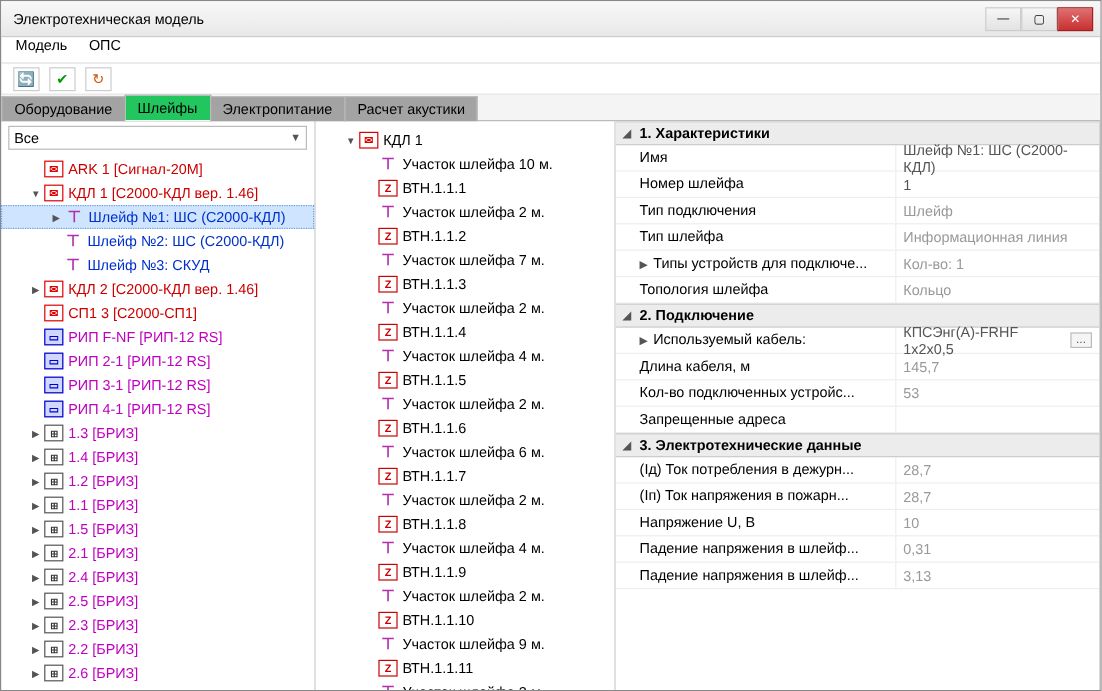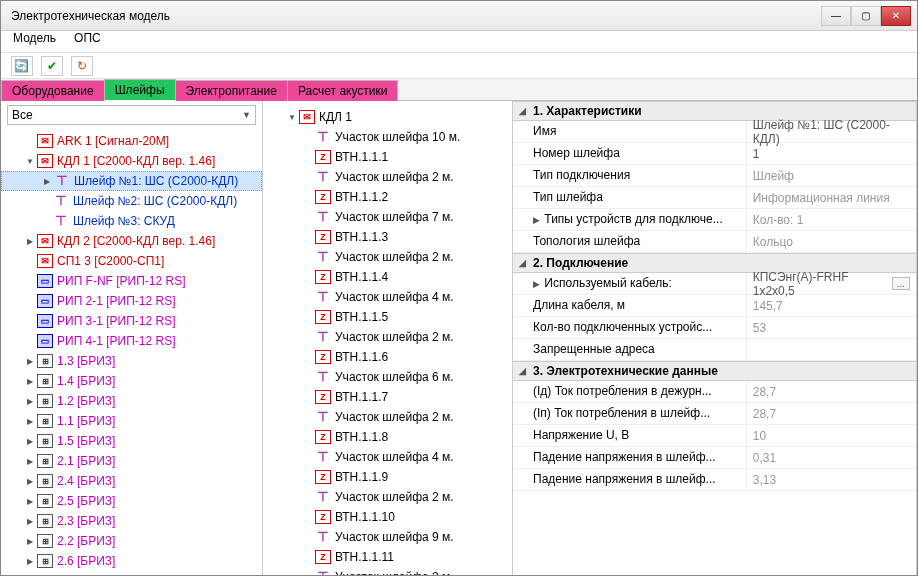--- a/index.html
+++ b/index.html
@@ -11,21 +11,21 @@
 .win-btn { width: 30px; height: 20px; border: 1px solid #ccc; background: linear-gradient(#f6f6f6,#e3e3e3); display: flex; align-items: center; justify-content: center; font-size: 10px; cursor: pointer; }
 .win-btn.close { background: linear-gradient(#e07070,#c83030); color: #fff; border-color:#a02020; }
 
 .menubar { height: 22px; display: flex; gap: 18px; padding: 0 12px; border-bottom: 1px solid #e0e0e0; }
 .menubar span { cursor: pointer; }
 
 .toolbar { height: 26px; display: flex; align-items: center; gap: 8px; padding: 0 10px; border-bottom: 1px solid #e0e0e0; }
 .tool-btn { width: 22px; height: 20px; border: 1px solid #ccc; background: #fefefe; display: flex; align-items: center; justify-content: center; cursor: pointer; font-size: 12px; }
 
 .tabs { height: 22px; display: flex; align-items: flex-end; border-bottom: 1px solid #bbb; background: #f4f4f4; }
-.tab { padding: 3px 10px; border: 1px solid #bbb; border-bottom: none; background: #ec4899; margin-right: -1px; cursor: pointer; position: relative; top: 1px; }
+.tab { padding: 3px 10px; border: 1px solid #bbb; border-bottom: none; background: #a3a3a3; margin-right: -1px; cursor: pointer; position: relative; top: 1px; }
 .tab.active { background: #22c55e; border-bottom: 1px solid #fff; }
 
 .workarea { display: flex; height: 474px; }
 .pane { border-right: 1px solid #ccc; overflow-y: auto; overflow-x: hidden; }
 .pane.left { width: 262px; }
 .pane.mid { width: 250px; }
 .pane.right { flex: 1; }
 
 .combo { width: calc(100% - 12px); margin: 4px 6px; height: 20px; border: 1px solid #bbb; padding: 0 4px; display: flex; align-items: center; justify-content: space-between; cursor: pointer; background: #fff; }
 .combo .arrow { font-size: 9px; color:#555; }
@@ -392,21 +392,21 @@
 
     <div class="prop-section">
         <span class="caret">◢</span>
         <span>3. Электротехнические данные</span>
       </div>
     <div class="prop-row">
         <div class="k">(Iд) Ток потребления в дежурн...</div>
         <div class="v ro">28,7</div>
       </div>
     <div class="prop-row">
-        <div class="k">(Iп) Ток потребления в шлейф...</div>
+        <div class="k">(Iп) Ток напряжения в пожарн...</div>
         <div class="v ro">28,7</div>
       </div>
     <div class="prop-row">
         <div class="k">Напряжение U, В</div>
         <div class="v ro">10</div>
       </div>
     <div class="prop-row">
         <div class="k">Падение напряжения в шлейф...</div>
         <div class="v ro">0,31</div>
       </div>

